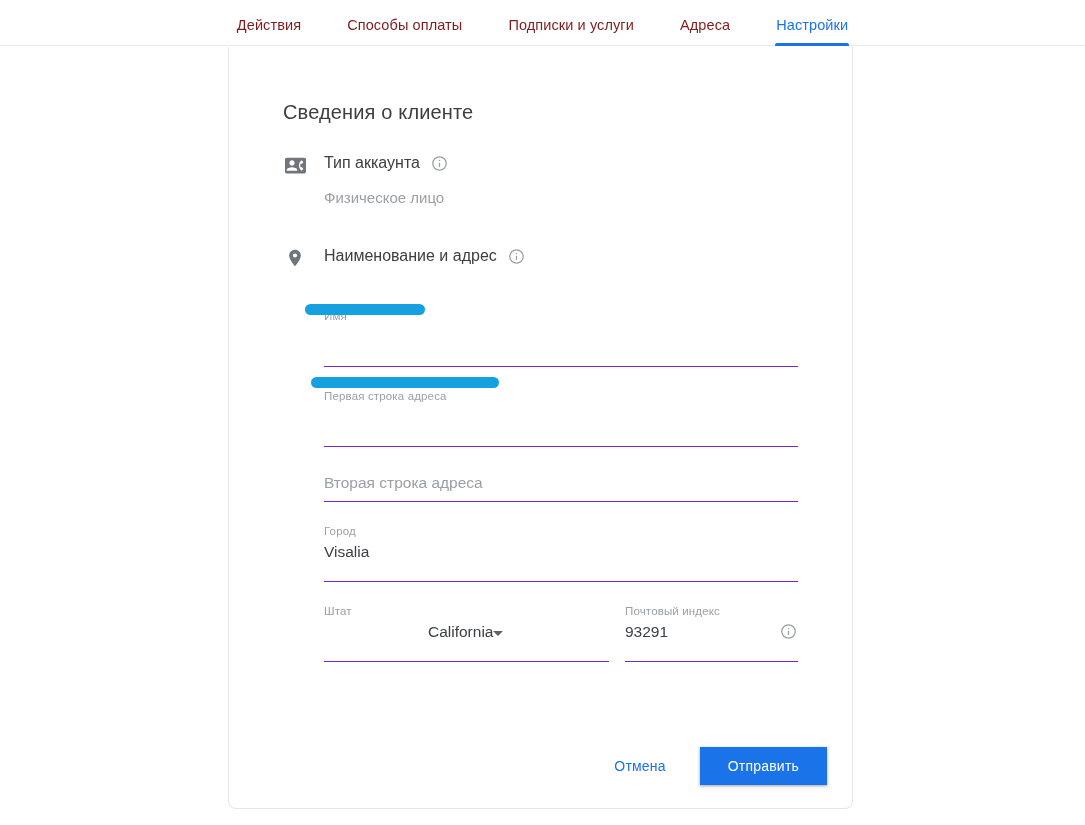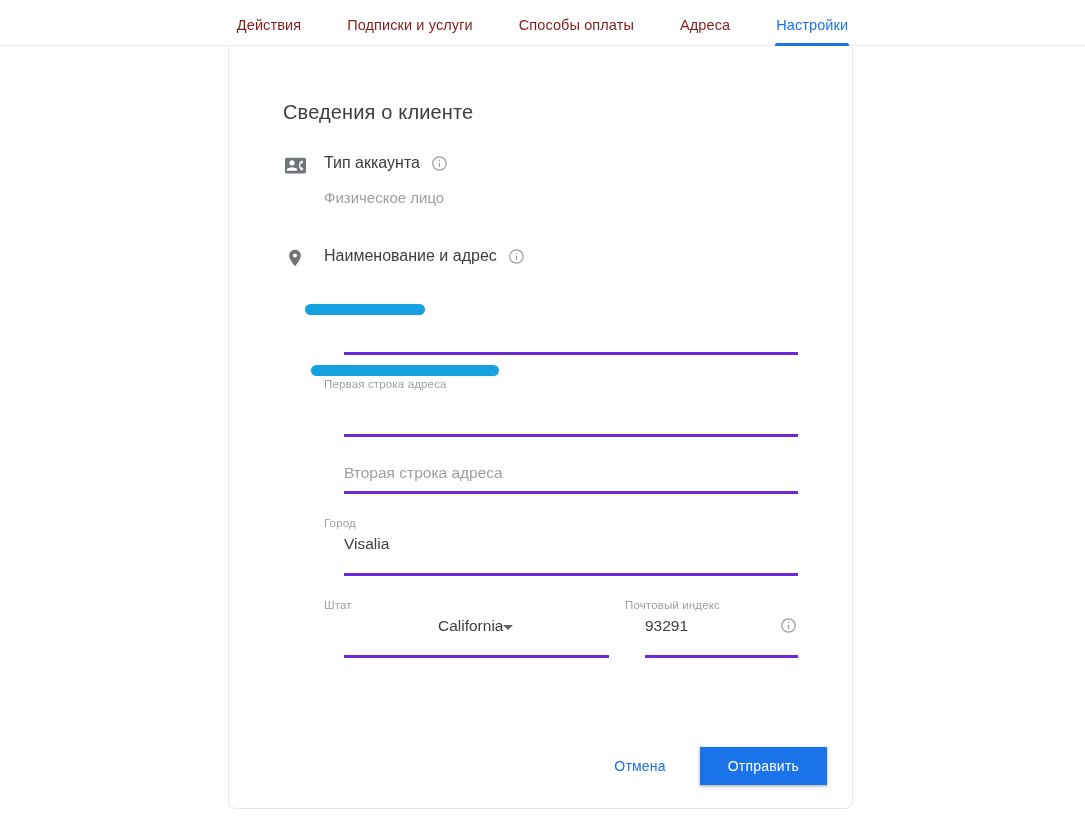--- a/index.html
+++ b/index.html
@@ -140,24 +140,23 @@
     color: #9aa0a6;
     line-height: 14px;
     letter-spacing: .15px;
   }
   .field-value {
     font-size: 15.5px;
     color: #3c4043;
     line-height: 22px;
     padding: 3px 0 18px 0;
     min-height: 22px;
-    border-bottom: 3px solid #6d28d9;
+    border-bottom: 1px solid #6d28d9;
     position: relative;
     cursor: text;
-    margin-left: 20px;
   }
   .field-value.placeholder-only {
     color: #9aa0a6;
     font-size: 15.5px;
   }
   .field.empty { padding-top: 22px; }
   .field.empty .field-value { padding-bottom: 7px; }
 
   
   .redaction {
@@ -240,24 +239,24 @@
 </style>
 </head>
 <body>
 
 <div class="tabbar">
   <div class="tabs">
     <div class="tab">
       <span>Действия</span>
     </div>
     <div class="tab">
+      <span>Способы оплаты</span>
+    </div>
+    <div class="tab">
       <span>Подписки и услуги</span>
-    </div>
-    <div class="tab">
-      <span>Способы оплаты</span>
     </div>
     <div class="tab">
       <span>Адреса</span>
     </div>
     <div class="tab active">
       <span>Настройки</span>
       <span class="tab-underline"></span>
     </div>
   </div>
 </div>
@@ -301,20 +300,21 @@
             <line x1="12" y1="11" x2="12" y2="17"></line>
             <circle cx="12" cy="7.6" r="1.05" fill="currentColor" stroke="none"></circle>
           </svg>
         </span>
       </div>
     </div>
 
     <div class="fields">
 
       <div class="field">
+        <div class="field-label">Имя</div>
         <div class="field-value"></div>
         <span class="redaction w1"></span>
       </div>
 
       <div class="field" style="padding-top:22px;">
         <div class="field-label">Первая строка адреса</div>
         <div class="field-value"></div>
         <span class="redaction w2"></span>
       </div>
 

